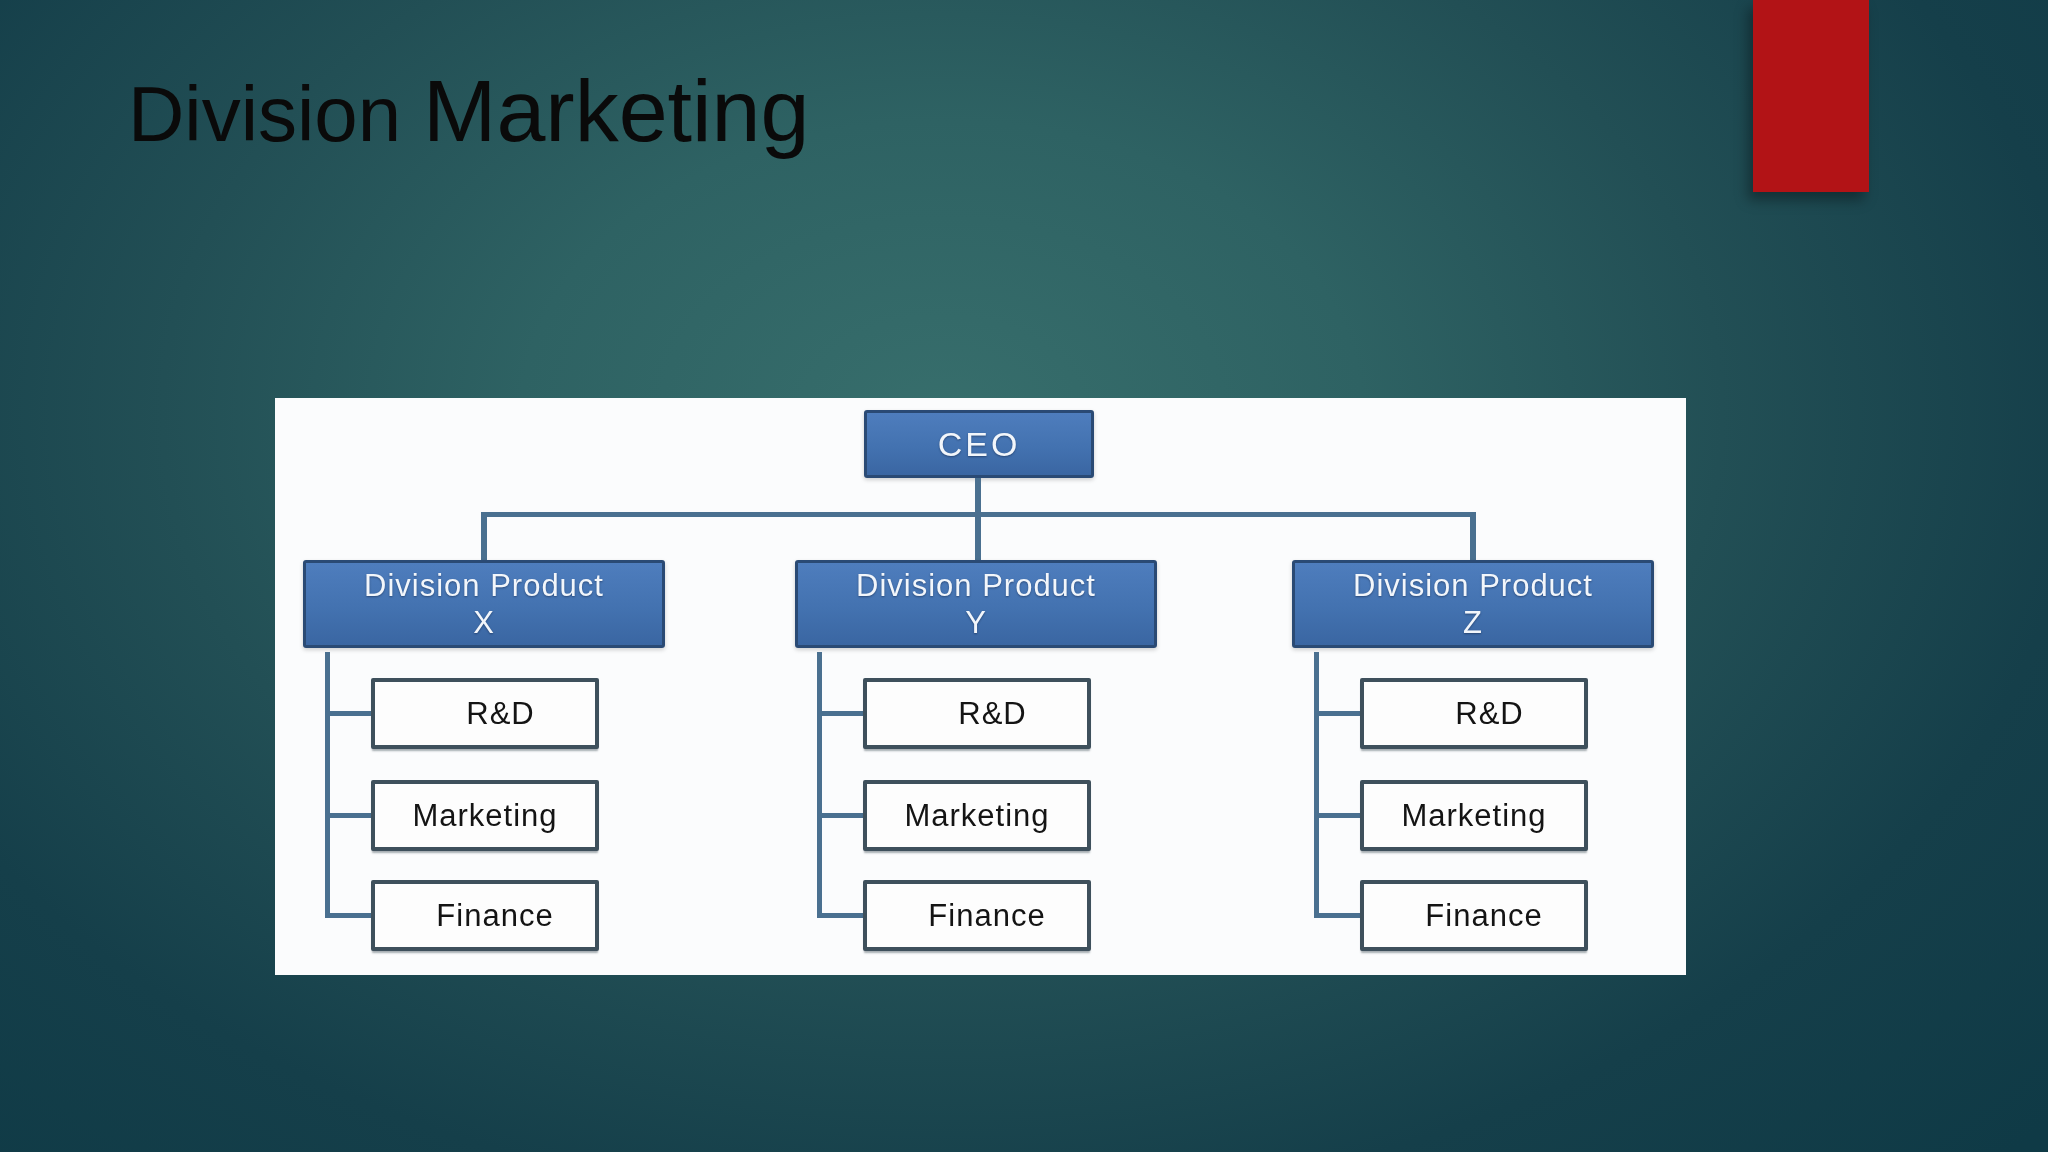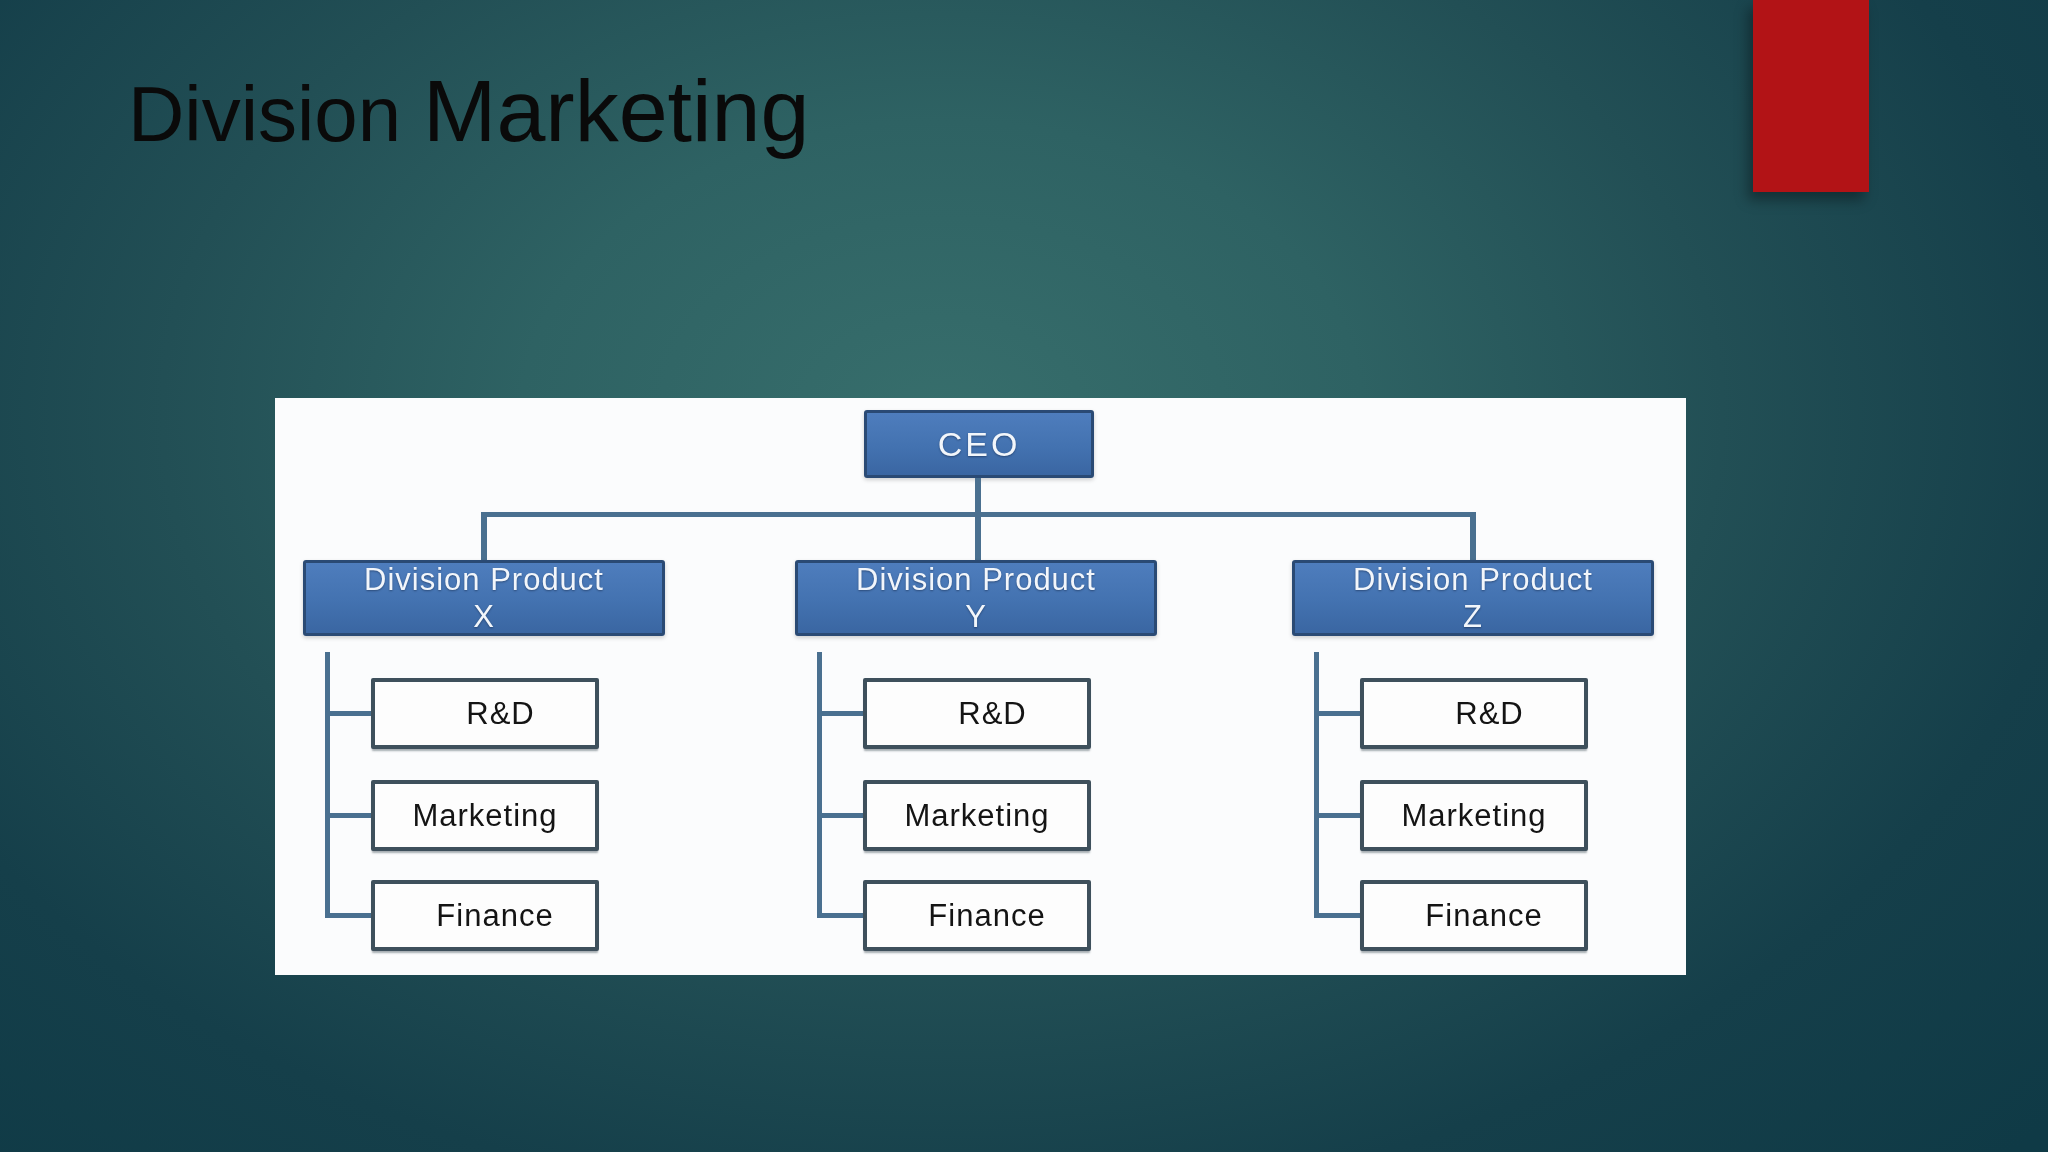--- a/index.html
+++ b/index.html
@@ -60,21 +60,21 @@
     align-items: center;
     justify-content: center;
     text-shadow: 0 1px 2px rgba(10,25,50,0.45);
     box-shadow: 0 2px 4px rgba(0,0,0,0.18);
   }
   .node.ceo {
     left: 589px; top: 12px; width: 230px; height: 68px;
     font-size: 34px; letter-spacing: 3px;
   }
   .node.division {
-    left: 0; top: 0; width: 362px; height: 76px;
+    left: 0; top: 0; width: 362px; height: 88px;
     font-size: 31px; letter-spacing: 1px; line-height: 1.2;
   }
 
   
   .hline, .vline, .vconn, .stub {
     position: absolute;
     background: var(--connector, #4a7090);
   }
   .hline.top-rail { left: 206px; top: 114px; width: 995px; height: 5px; }
   .vline.ceo-drop { left: 700px; top: 80px; width: 6px; height: 82px; }

